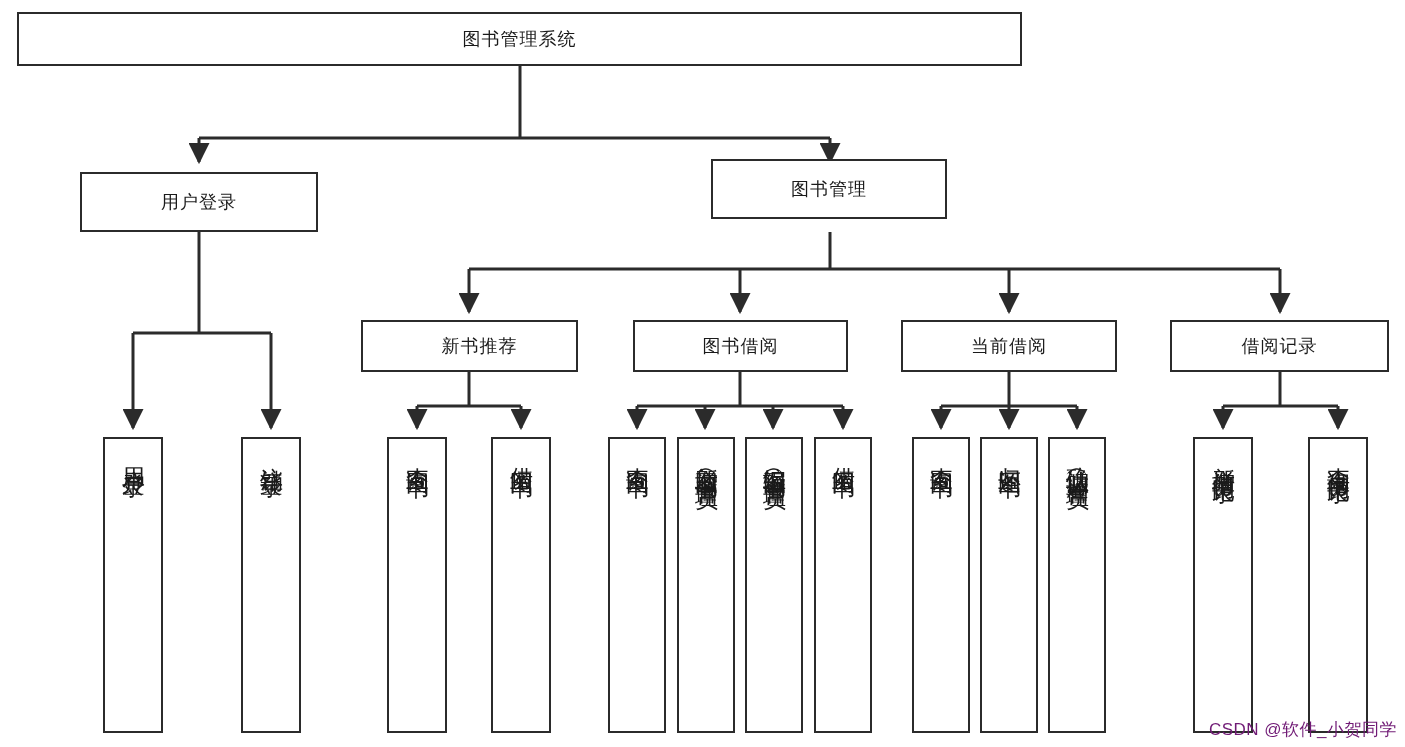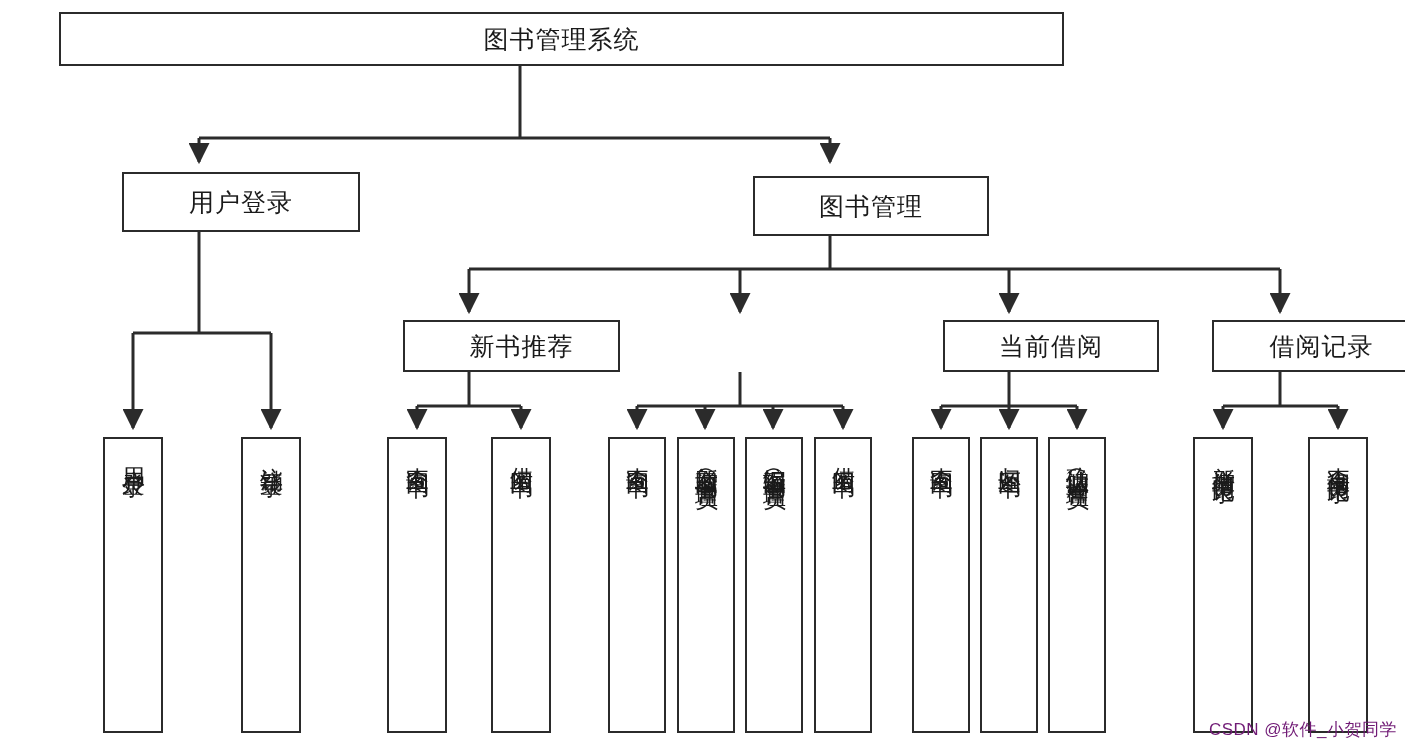--- a/index.html
+++ b/index.html
@@ -29,23 +29,22 @@
     position: absolute;
     box-sizing: border-box;
     background: #ffffff;
     border: 2px solid #2b2b2b;
     display: flex;
     align-items: center;
     justify-content: center;
     color: #1a1a1a;
   }
   .node.horiz {
-    font-size: 25px;
+    font-size: 18px;
     letter-spacing: 1px;
-    margin-left: 42px;
   }
   .node.vert {
     font-size: 23px;
     letter-spacing: 1px;
     align-items: flex-start;
     padding-top: 10px;
   }
   .node.vert .vtext {
     writing-mode: vertical-rl;
     text-orientation: upright;
@@ -118,26 +117,29 @@
     </g>
   </svg>
 
   <div class="node horiz" style="left:17px; top:12px; width:1005px; height:54px;">
     <span>图书管理系统</span>
   </div>
 
   <div class="node horiz" style="left:80px; top:172px; width:238px; height:60px;">
     <span>用户登录</span>
   </div>
-  <div class="node horiz" style="left:711px; top:176px; width:236px; height:60px;">
+  <div class="node horiz" style="left:711px; top:159px; width:236px; height:60px;">
     <span>图书管理</span>
   </div>
 
   <div class="node horiz" style="left:361px; top:320px; width:217px; height:52px;padding-left:20px;">
     <span>新书推荐</span>
+  </div>
+  <div class="node horiz" style="left:633px; top:320px; width:215px; height:52px;">
+    <span>图书借阅</span>
   </div>
   <div class="node horiz" style="left:901px; top:320px; width:216px; height:52px;align-items:center;">
     <span>当前借阅</span>
   </div>
   <div class="node horiz" style="left:1170px; top:320px; width:219px; height:52px;">
     <span>借阅记录</span>
   </div>
 
   <div class="node vert" style="left:103px; top:437px; width:60px; height:296px;">
     <span class="vtext">用户登录</span>

